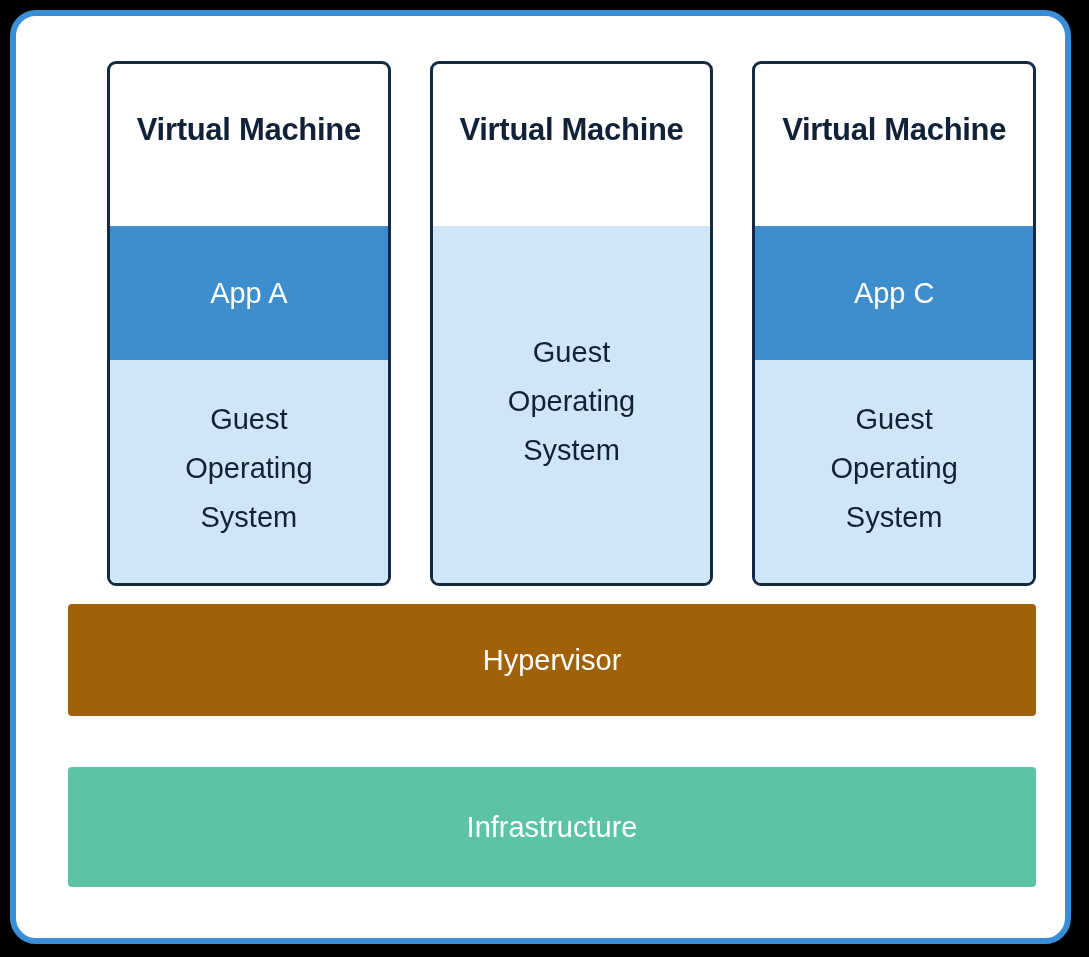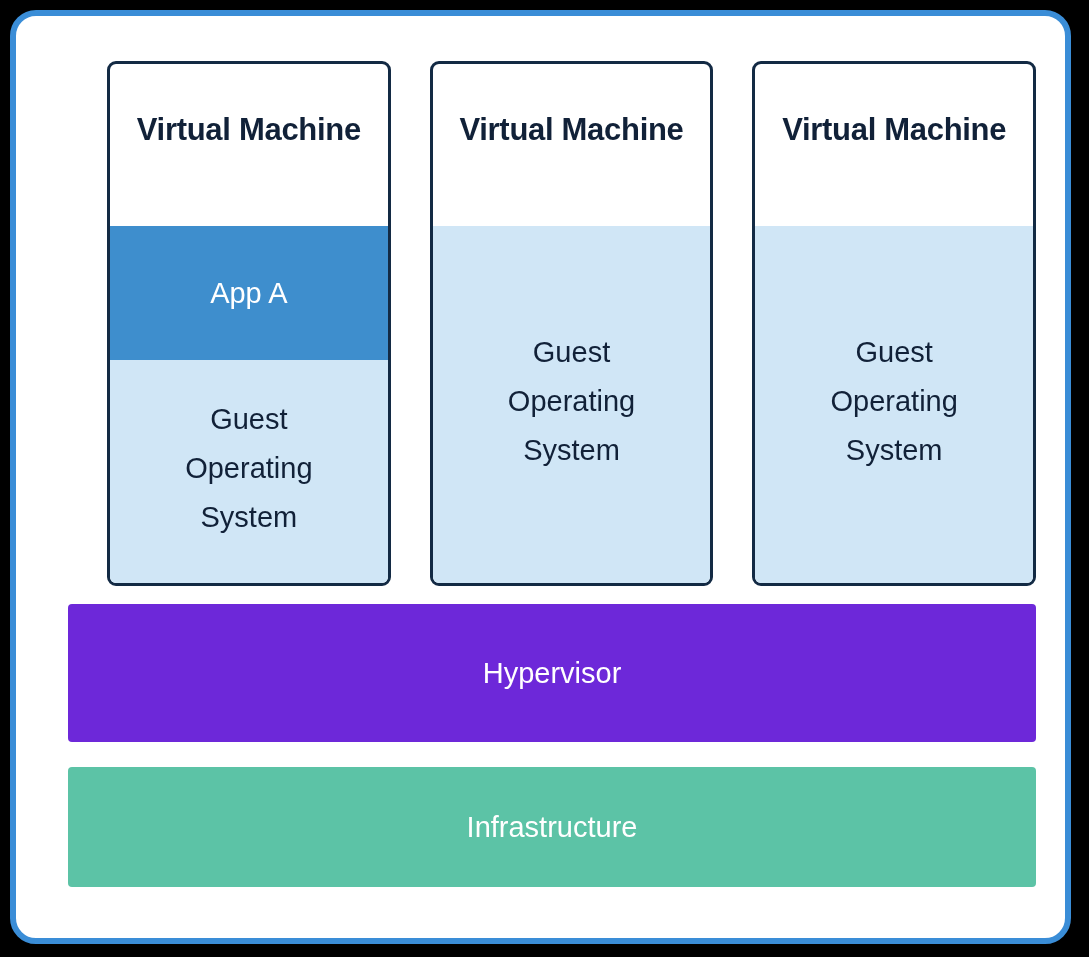--- a/index.html
+++ b/index.html
@@ -130,22 +130,22 @@
   }
 
   .bar-label {
     font-size: 29px;
     color: #ffffff;
     line-height: 1;
   }
 
   .hypervisor-bar {
     top: 588px;
-    height: 138px;
-    background: #6d28d9;
+    height: 112px;
+    background: #a16207;
   }
 
   .infrastructure-bar {
     top: 751px;
     height: 120px;
     background: #5cc3a6;
   }
 </style>
 </head>
 <body>
@@ -178,20 +178,23 @@
             <span class="guest-line">Guest</span>
             <span class="guest-line">Operating</span>
             <span class="guest-line">System</span>
           </div>
         </div>
 
         <div class="vm-card">
           <div class="vm-header">
             <span class="vm-title">Virtual Machine</span>
           </div>
+          <div class="app-band">
+            <span class="app-label">App C</span>
+          </div>
           <div class="guest-band">
             <span class="guest-line">Guest</span>
             <span class="guest-line">Operating</span>
             <span class="guest-line">System</span>
           </div>
         </div>
 
       </div>
 
       <div class="bar hypervisor-bar">

